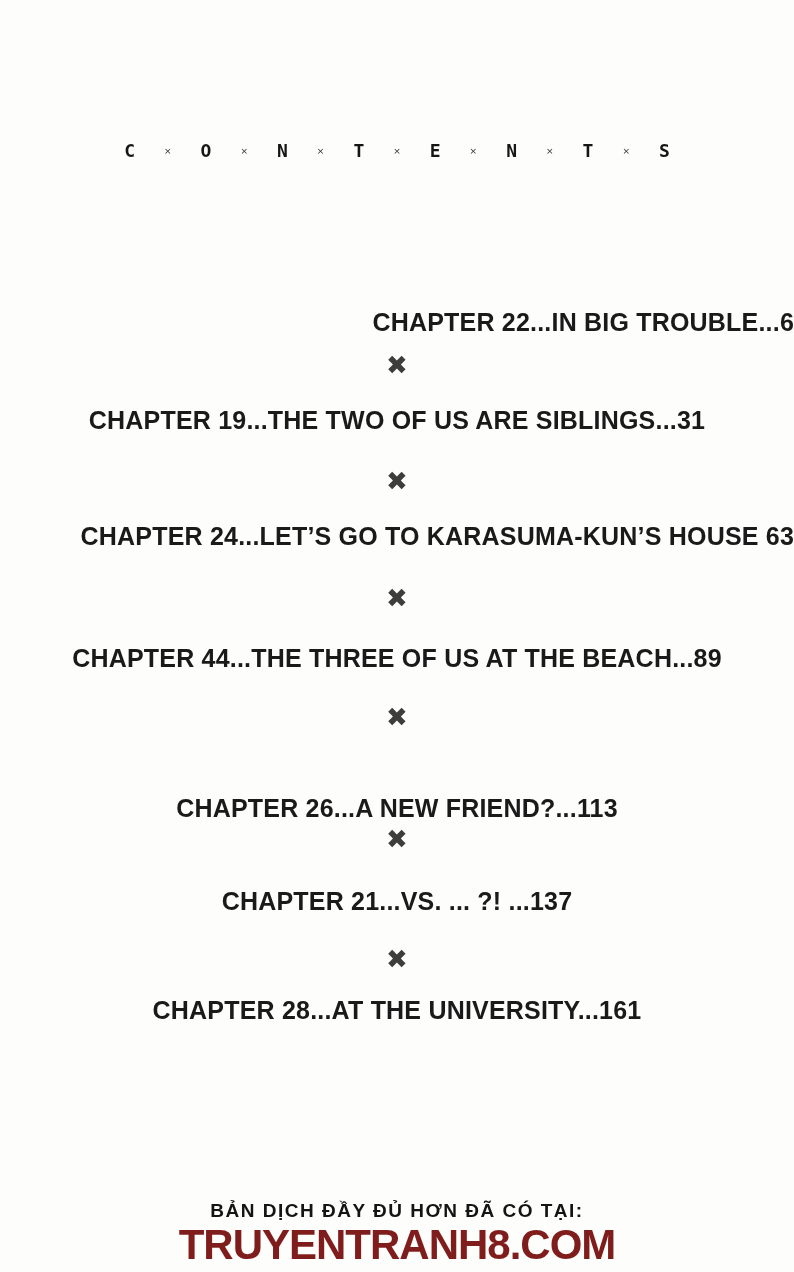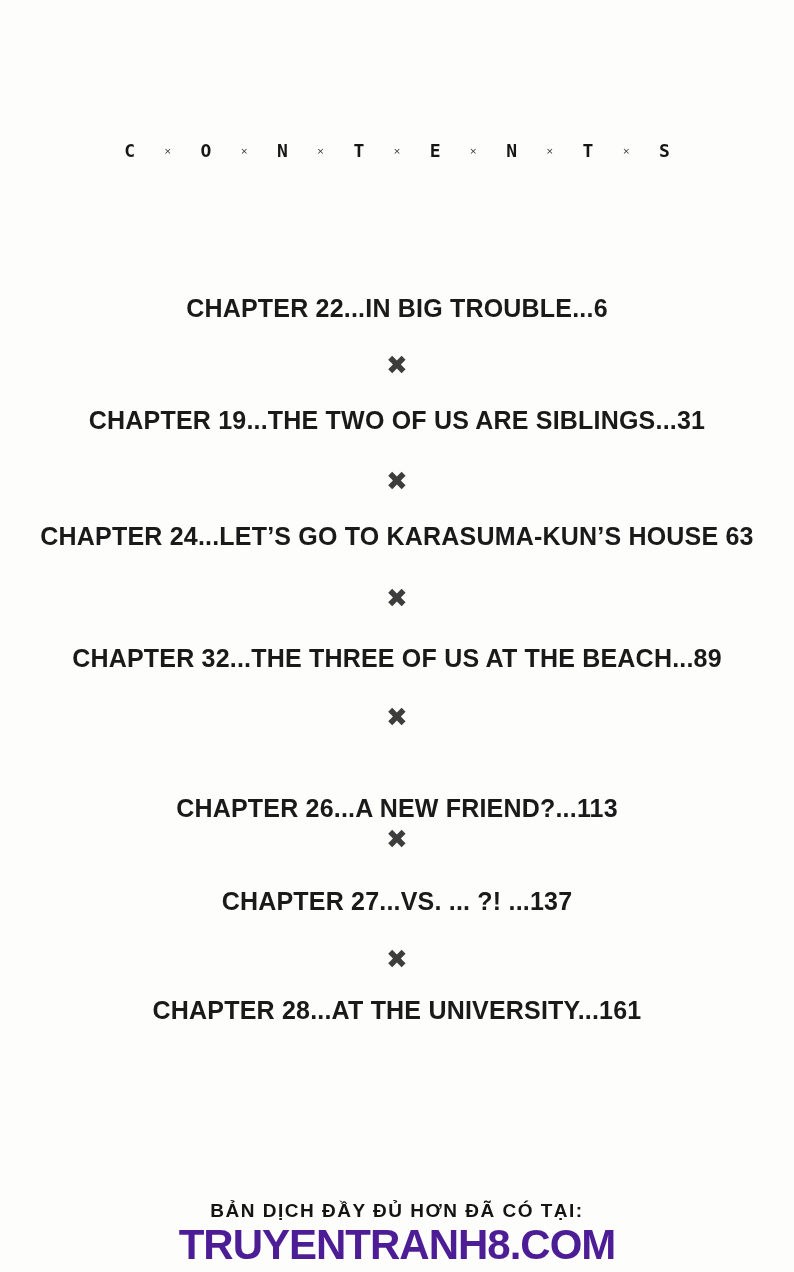--- a/index.html
+++ b/index.html
@@ -55,23 +55,23 @@
     position: absolute;
     left: 0;
     width: 100%;
     text-align: center;
     font-family: "DejaVu Sans", sans-serif;
     font-size: 26px;
     font-weight: 700;
     color: #3d3d3d;
     line-height: 1;
   }
-  .e1 { top: 294px; }  .s1 { top: 352px; }
+  .e1 { top: 308px; text-align: right; }  .s1 { top: 352px; }
   .e2 { top: 406px; }  .s2 { top: 468px; }
-  .e3 { top: 522px; }  .s3 { top: 585px; }
+  .e3 { top: 522px; text-align: right; }  .s3 { top: 585px; }
   .e4 { top: 644px; }  .s4 { top: 704px; }
   .e5 { top: 794px; }  .s5 { top: 826px; }
   .e6 { top: 887px; }  .s6 { top: 946px; }
   .e7 { top: 996px; }
 
   
   .footer-note {
     position: absolute;
     top: 1200px;
     left: 0;
@@ -85,21 +85,21 @@
   }
   .footer-site {
     position: absolute;
     top: 1221px;
     left: 0;
     width: 100%;
     text-align: center;
     font-weight: 700;
     font-size: 42px;
     letter-spacing: -1px;
-    color: #4c1d95;
+    color: #7f1d1d;
     white-space: nowrap;
   }
 </style>
 </head>
 <body>
 
 <div class="page">
 
   <div class="header">
     <span class="title-letter">C</span>
@@ -122,27 +122,27 @@
   <div>
     <div class="entry e1">CHAPTER 22...IN BIG TROUBLE...6</div>
     <div class="xsep s1">✖</div>
 
     <div class="entry e2">CHAPTER 19...THE TWO OF US ARE SIBLINGS...31</div>
     <div class="xsep s2">✖</div>
 
     <div class="entry e3">CHAPTER 24...LET’S GO TO KARASUMA-KUN’S HOUSE 63</div>
     <div class="xsep s3">✖</div>
 
-    <div class="entry e4">CHAPTER 32...THE THREE OF US AT THE BEACH...89</div>
+    <div class="entry e4">CHAPTER 44...THE THREE OF US AT THE BEACH...89</div>
     <div class="xsep s4">✖</div>
 
     <div class="entry e5">CHAPTER 26...A NEW FRIEND?...113</div>
     <div class="xsep s5">✖</div>
 
-    <div class="entry e6">CHAPTER 27...VS. ... ?! ...137</div>
+    <div class="entry e6">CHAPTER 21...VS. ... ?! ...137</div>
     <div class="xsep s6">✖</div>
 
     <div class="entry e7">CHAPTER 28...AT THE UNIVERSITY...161</div>
   </div>
 
   <div>
     <div class="footer-note">BẢN DỊCH ĐẦY ĐỦ HƠN ĐÃ CÓ TẠI:</div>
     <div class="footer-site">TRUYENTRANH8.COM</div>
   </div>
 

